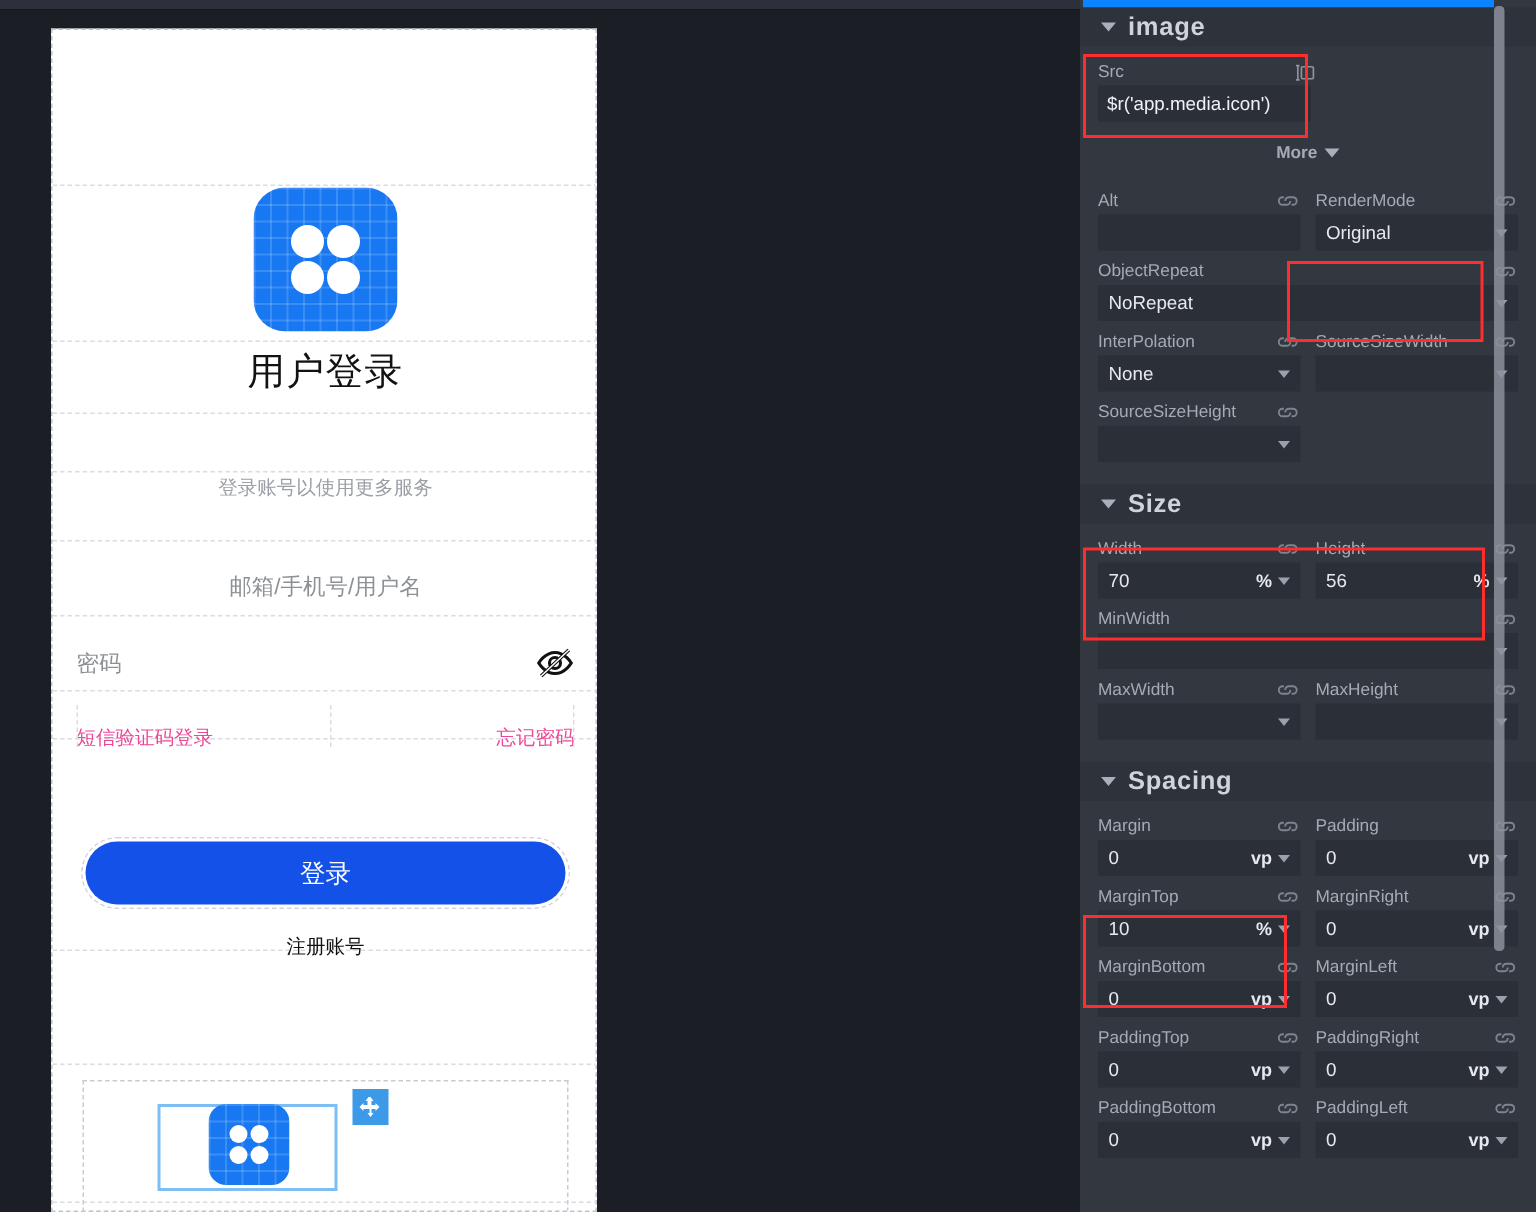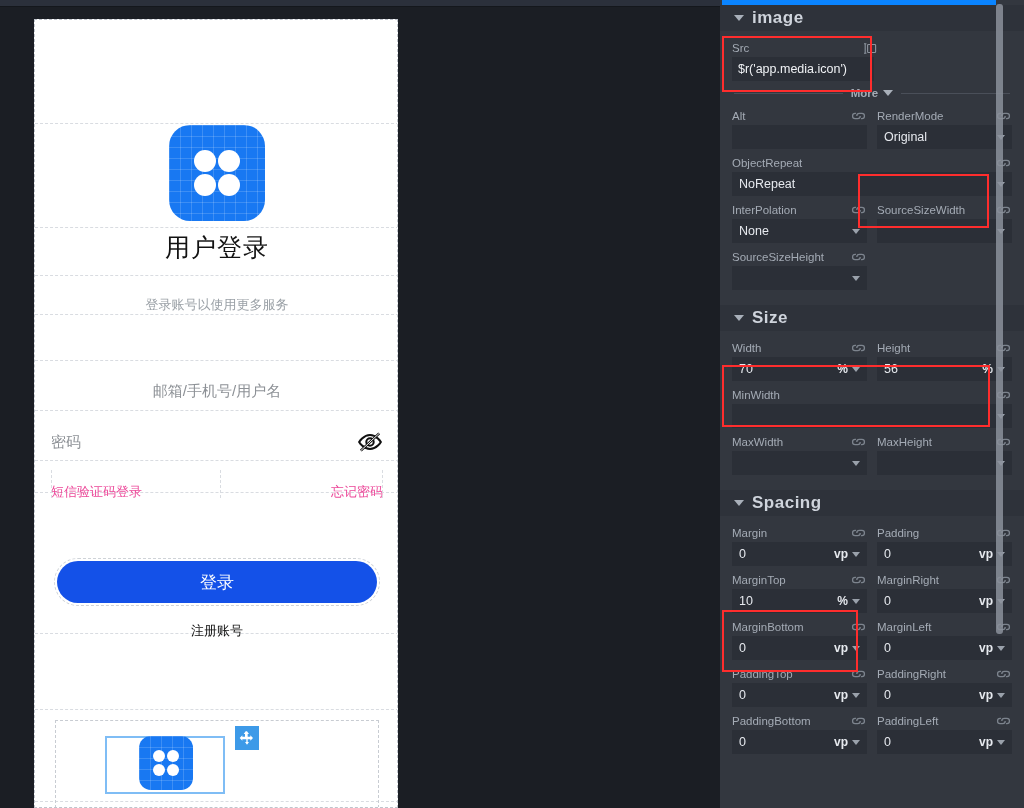--- a/index.html
+++ b/index.html
@@ -59,21 +59,21 @@
     padding: 26%;
   }
   .app-icon .petals i { background: #fff; border-radius: 50%; display: block; }
 
   .title-cn {
     position: absolute; left: 0; width: 364px; text-align: center;
     font-size: 25px; color: #121212; letter-spacing: 1px;
   }
   .subtitle-cn {
     position: absolute; left: 0; width: 364px; text-align: center;
-    font-size: 13px; color: #9aa0a6;
+    font-size: 13px; color: #9aa0a6; margin-top: 20px;
   }
   .field {
     position: absolute; left: 0; width: 364px;
     font-size: 15px; color: #8d9196;
     display: flex; align-items: center;
     padding: 0 16px;
     justify-content: center;
   }
   .field .eye { margin-left: auto; width: 26px; height: 26px; }
   .linkrow {
@@ -165,20 +165,21 @@
     border-left: 4px solid transparent;
     border-right: 4px solid transparent;
     border-top: 5px solid #9aa1ab;
     flex: 0 0 auto;
   }
 
   .more-divider {
     display: flex; align-items: center; gap: 8px;
     color: #a4abb5; font-size: 11.5px; font-weight: bold;
     padding: 4px 14px 8px 14px;
+    flex-direction: column;
   }
   .more-divider .line { flex: 1 1 auto; height: 1px; background: #4a4f59; }
   .more-divider .mlbl { display: flex; align-items: center; gap: 5px; }
 
   .src-box {
     height: 24px; background: #2b2f37;
     display: flex; align-items: center; padding: 0 6px;
     color: #f0f2f5; font-size: 12.5px;
   }
 

